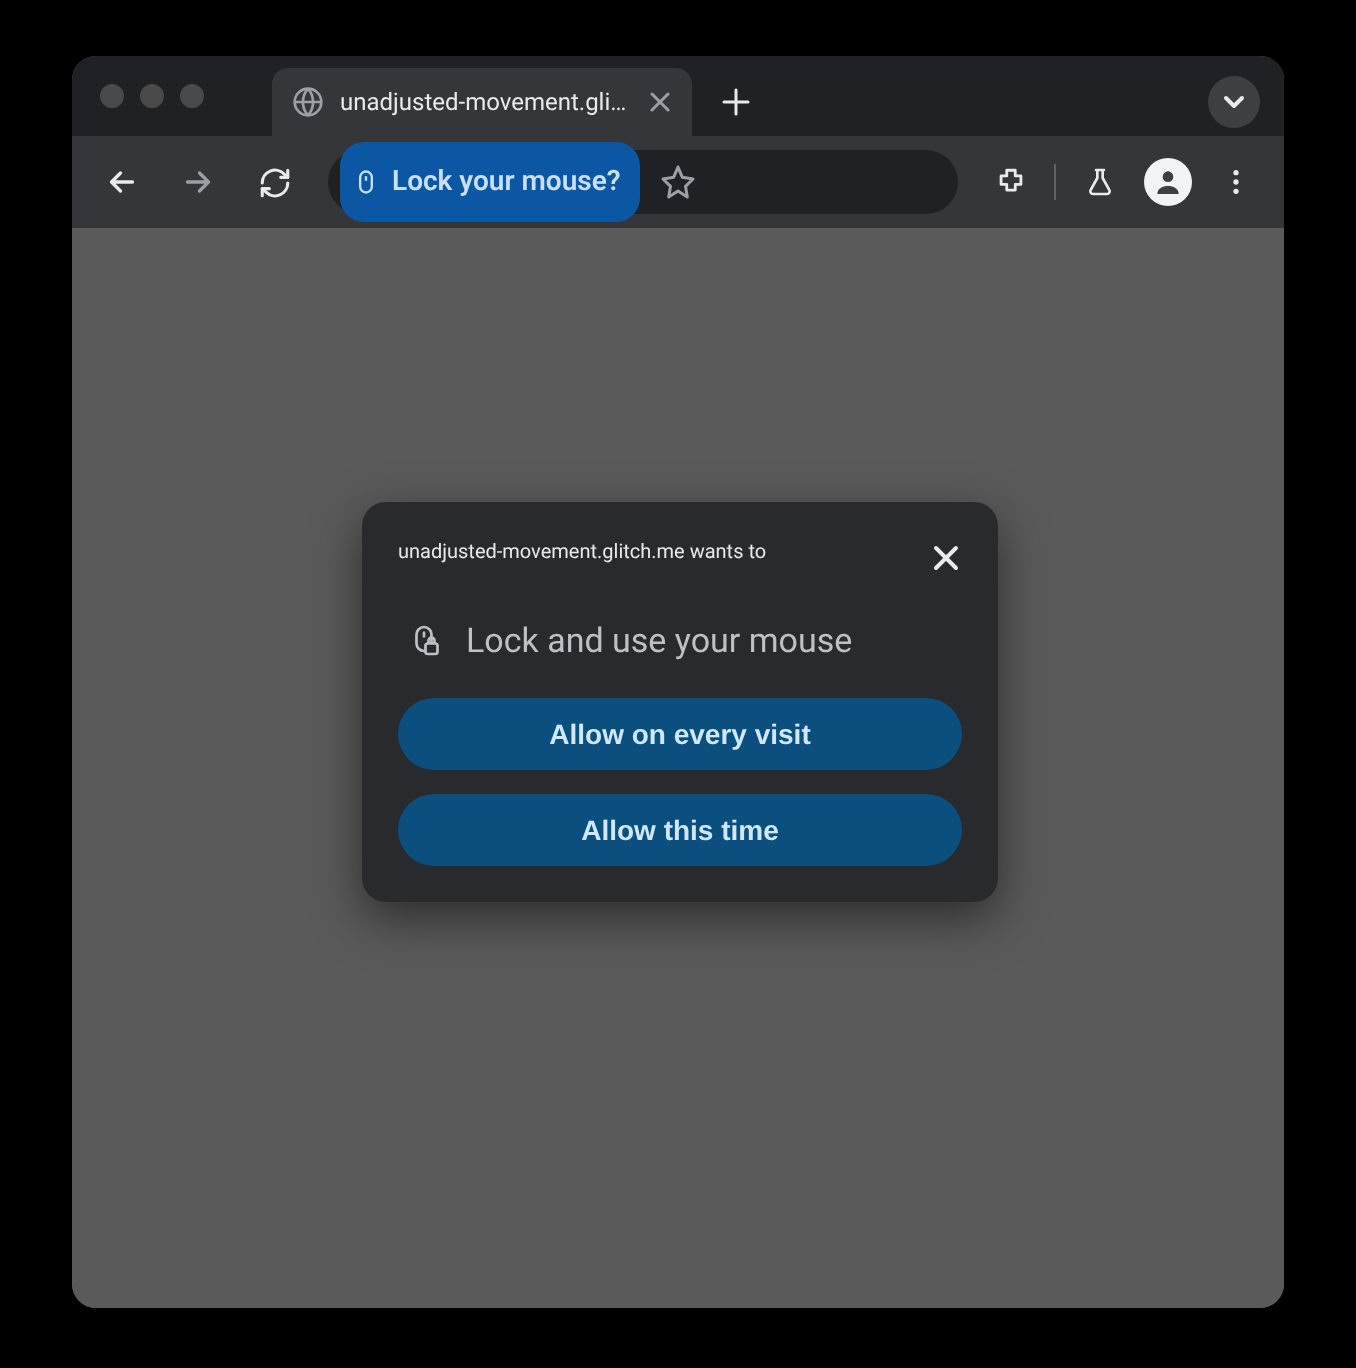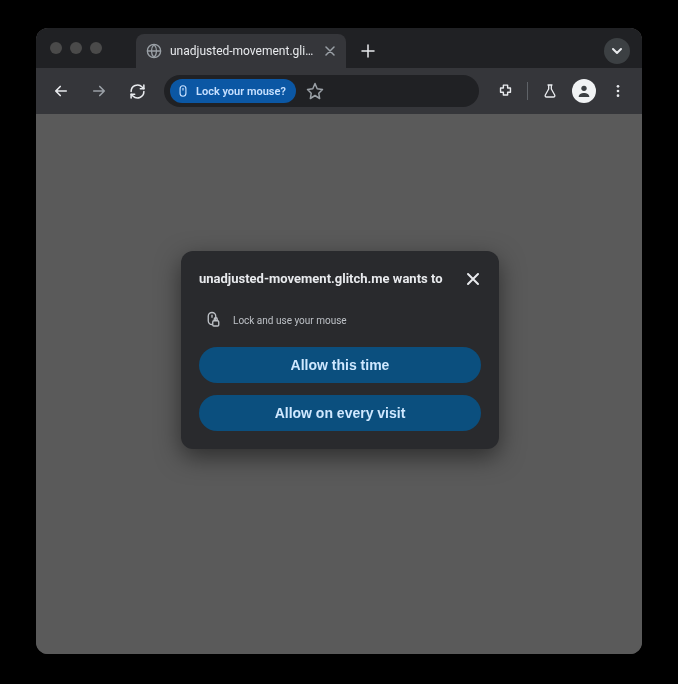--- a/index.html
+++ b/index.html
@@ -104,28 +104,28 @@
       border-radius: 16px;
       display: flex;
       align-items: center;
       padding: 0 8px 0 6px;
       margin: 0 6px;
       gap: 6px;
       min-width: 0;
     }
     .omnibox-chip {
       background: #0b57a4;
-      height: 24px;
+      height: 40px;
       border-radius: 12px;
       padding: 0 10px 0 6px;
       display: flex;
       align-items: center;
       gap: 6px;
       color: #c7e0ff;
-      font-size: 11px;
+      font-size: 14px;
       font-weight: 600;
       flex-shrink: 0;
     }
     .omnibox-url {
       color: #e8eaed;
       font-size: 14px;
       flex:1; min-width:0;
       white-space:nowrap; overflow:hidden; text-overflow: ellipsis;
     }
     .star-btn {
@@ -160,35 +160,35 @@
       background: #292a2d;
       border-radius: 12px;
       padding: 18px;
       box-shadow: 0 8px 24px rgba(0,0,0,0.5);
       color: #e8eaed;
     }
     .dialog-header {
       display:flex;align-items:flex-start;gap:10px;
     }
     .dialog-title {
-      font-size: 13px;
-      font-weight: 700;
+      font-size: 10px;
+      font-weight: 400;
       line-height: 1.5;
       flex:1;
     }
     .dialog-close {
       width: 24px; height:24px;
       display:flex;align-items:center;justify-content:center;
       color:#e8eaed;
       margin-top:-2px;margin-right:-4px;
     }
     .permission-row {
       display:flex;align-items:center;gap:12px;
       margin-top: 20px;
-      font-size: 10px;
+      font-size: 17px;
       color:#bdc1c6;
       padding-left: 4px;
     }
     .dialog-buttons {
       margin-top: 18px;
       display:flex;flex-direction:column;gap:12px;
     }
     .dialog-btn {
       height: 36px;
       background: #0b4f7e;
@@ -322,18 +322,18 @@
           <svg width="18" height="18" viewBox="0 0 24 24" fill="none" stroke="#bdc1c6" stroke-width="1.8">
             <rect x="7" y="2" width="10" height="16" rx="5"></rect>
             <line x1="12" y1="5" x2="12" y2="9"></line>
             <rect x="13" y="13" width="8" height="7" rx="1.5" fill="#292a2d"></rect>
             <path d="M15 13v-2a2 2 0 014 0v2" fill="none"></path>
           </svg>
         </span>
         <span>Lock and use your mouse</span>
       </div>
       <div class="dialog-buttons">
+        <button class="dialog-btn">Allow on every visit</button>
         <button class="dialog-btn">Allow this time</button>
-        <button class="dialog-btn">Allow on every visit</button>
       </div>
     </div>
   </div>
 </div>
 
 </body></html>

